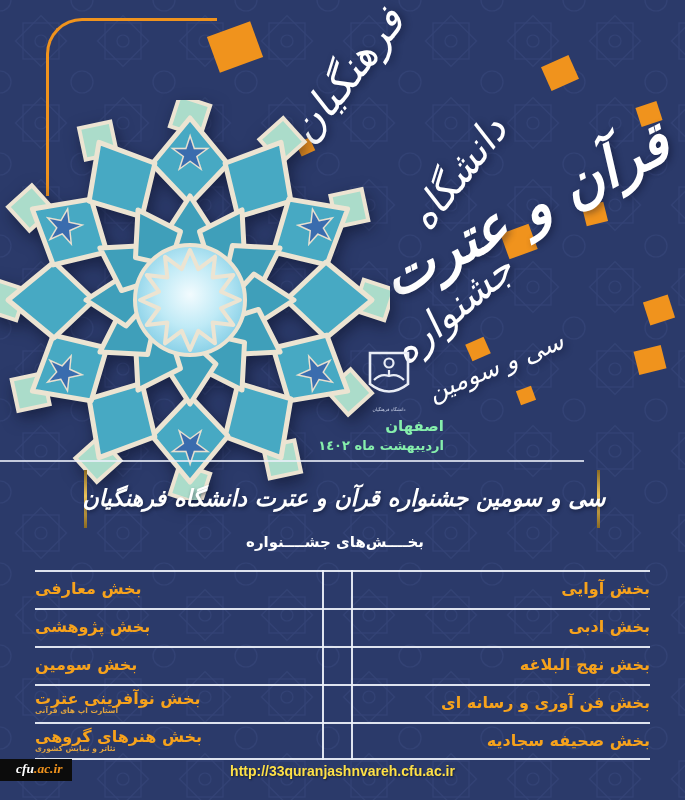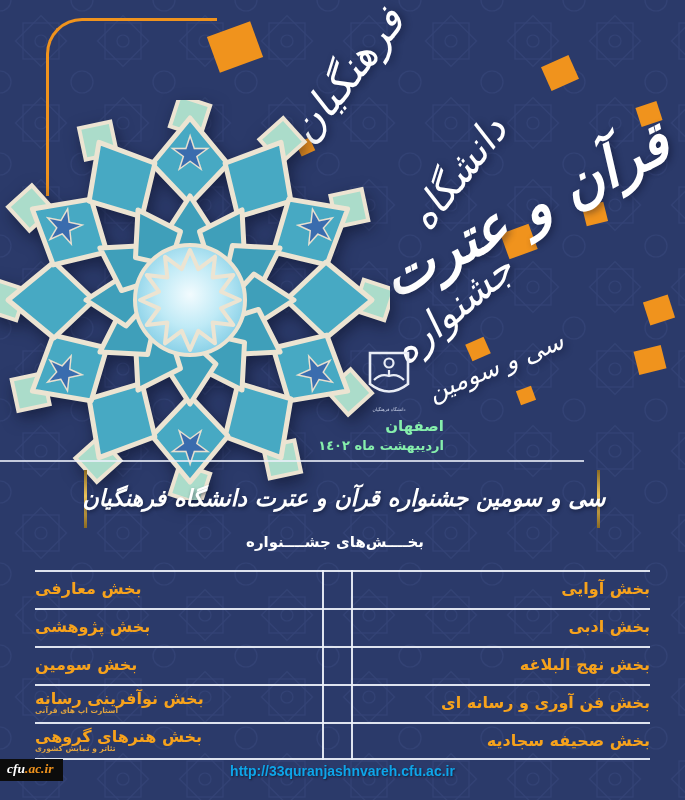--- a/index.html
+++ b/index.html
@@ -46,24 +46,24 @@
     display:grid;grid-template-columns:287px 29px 299px;grid-auto-rows:38px;}
   .cell{display:flex;flex-direction:column;justify-content:center;direction:rtl;
     color:#f6a21c;font-weight:bold;font-size:16px;line-height:1.05;}
   .cell .sub{font-size:7.5px;font-weight:bold;color:#e9a93e;opacity:.95;}
   .cell.colL{grid-column:1;text-align:left;padding-left:0;align-items:flex-end;padding-right:10px;}
   .cell.colR{grid-column:3;align-items:flex-start;padding-left:0;padding-right:0;text-align:right;}
   .cell.colR{padding-left:22px;}
   .hline{position:absolute;left:0;width:615px;height:2px;background:rgba(238,242,250,.92);}
   .vline{position:absolute;top:0;width:2px;height:190px;background:rgba(238,242,250,.92);}
   .footer-url{position:absolute;left:0;right:0;top:763px;z-index:5;text-align:center;
-    color:#0ea5e9;font-family:"Liberation Sans",sans-serif;font-weight:bold;font-size:14px;
+    color:#fde047;font-family:"Liberation Sans",sans-serif;font-weight:bold;font-size:14px;
     text-shadow:1px 1px 2px rgba(0,0,0,.5);}
   .watermark{position:absolute;left:0;top:759px;z-index:6;background:#0c0c0c;
-    padding:2px 9px 4px 7px;font-style:italic;font-weight:bold;font-size:13.5px;
+    padding:2px 9px 4px 16px;font-style:italic;font-weight:bold;font-size:13.5px;
     font-family:"Liberation Serif",serif;}
   .watermark .w{color:#ffffff}.watermark .o{color:#f0931d}
 </style>
 </head>
 <body>
 
 <div class="poster">
 
   <svg class="bg-pattern" width="685" height="800">
     <defs>
@@ -189,21 +189,21 @@
     <div class="cell colL" style="grid-row:2">
         <span>بخش پژوهشی</span>
       </div>
     <div class="cell colL" style="grid-row:3">
         <span>بخش سومین</span>
       </div>
     <div class="cell colR" style="grid-row:3">
         <span>بخش نهج البلاغه</span>
       </div>
     <div class="cell colL" style="grid-row:4">
-      <span>بخش نوآفرینی رسانه</span>
+      <span>بخش نوآفرینی عترت</span>
       <span class="sub">استارت اپ های قرآنی</span>
     </div>
     <div class="cell colR" style="grid-row:4">
         <span>بخش فن آوری و رسانه ای</span>
       </div>
     <div class="cell colL" style="grid-row:5">
       <span>بخش هنرهای گروهی</span>
       <span class="sub">تئاتر و نمایش کشوری</span>
     </div>
     <div class="cell colR" style="grid-row:5">

